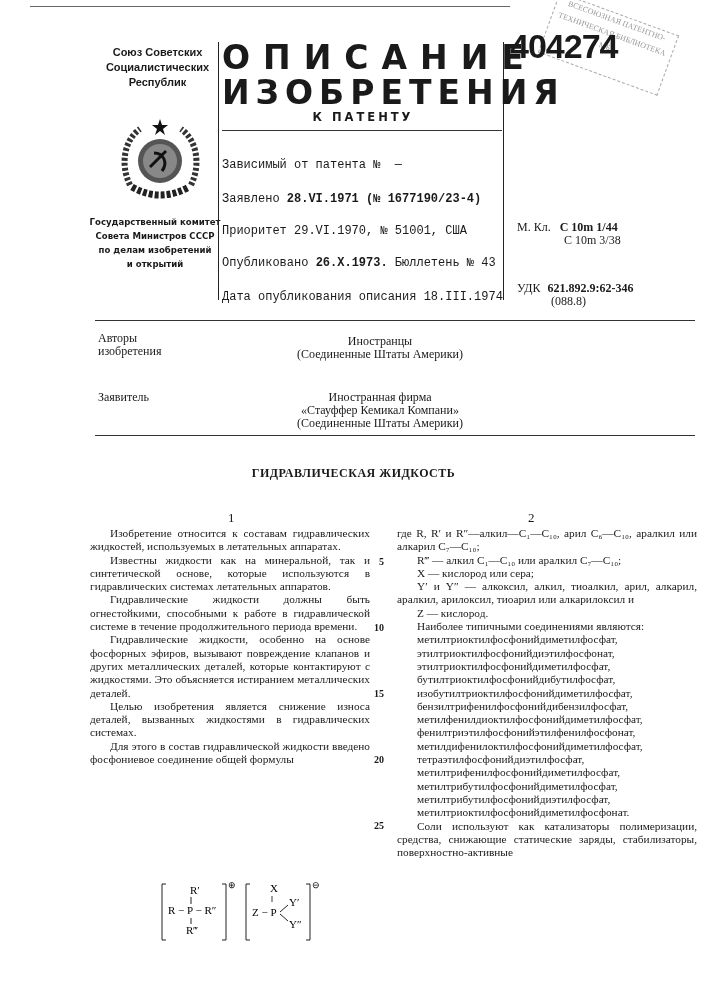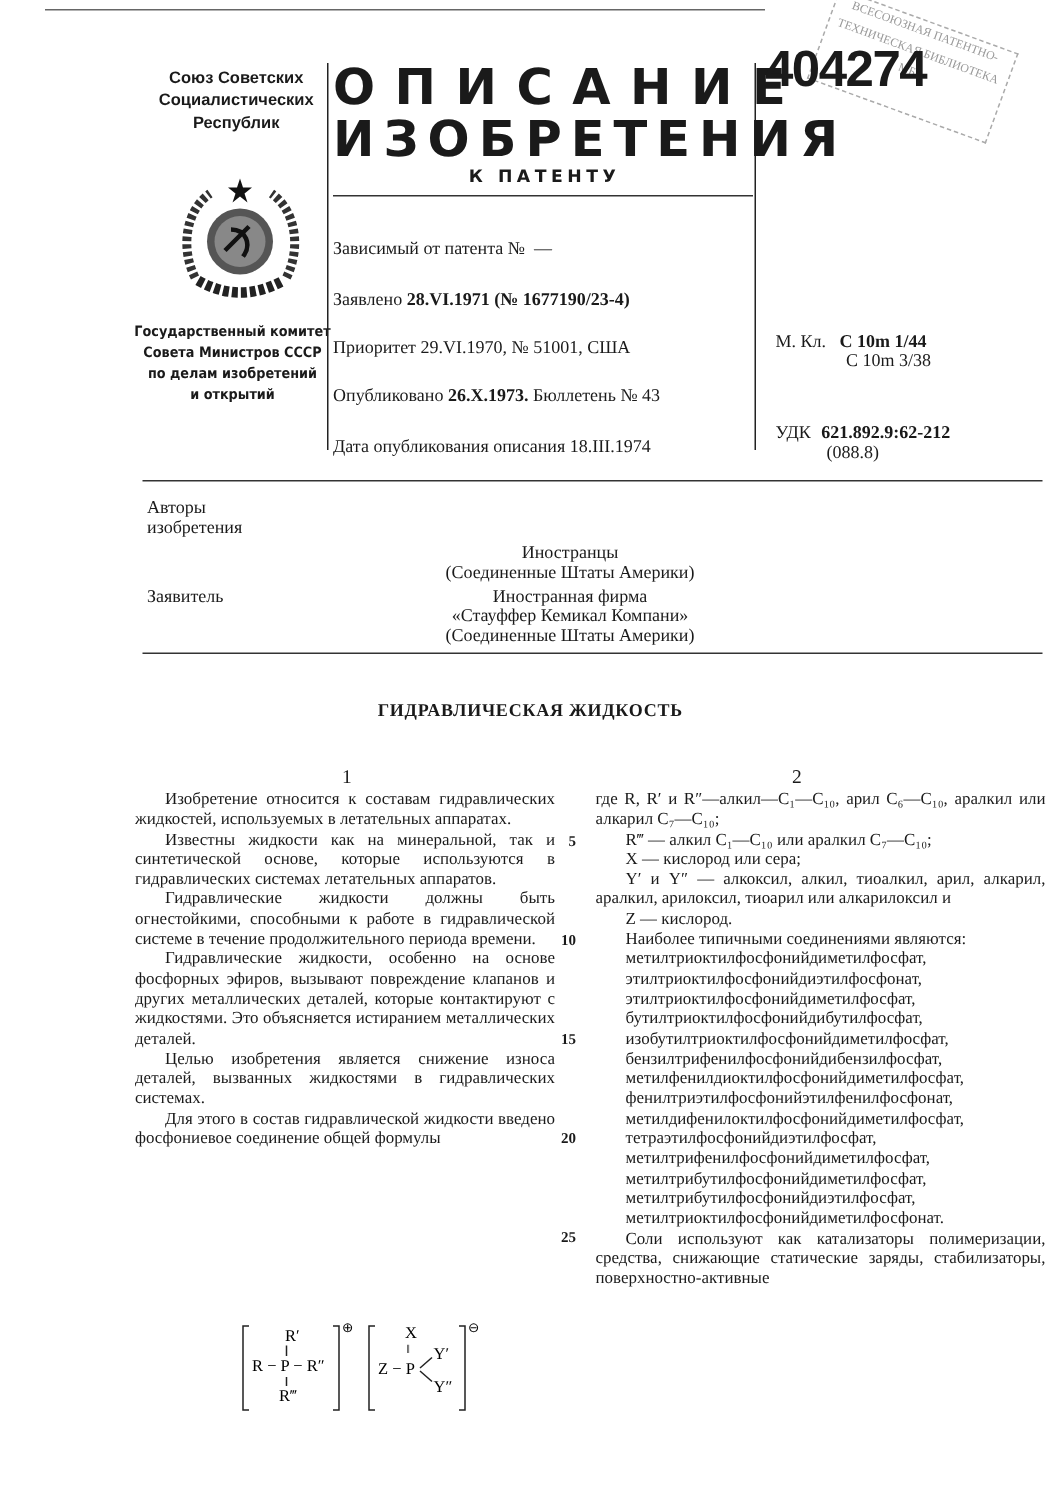--- a/index.html
+++ b/index.html
@@ -16,21 +16,21 @@
   .committee { left:85px; top:215px; width:140px; text-align:center; font-size:9.5px; font-weight:bold; line-height:14px; font-family:"DejaVu Sans Condensed","DejaVu Sans",sans-serif; }
 
   
   .title1, .title2 { left:222px; width:282px; font-family:"DejaVu Sans","Liberation Sans",sans-serif; font-weight:bold; font-size:33px; letter-spacing:6px; line-height:36px; }
   .title1 { top:40px; letter-spacing:13px; }
   .title2 { top:75px; }
   .subtitle { left:222px; top:110px; width:282px; text-align:center; font-family:"DejaVu Sans",sans-serif; font-weight:bold; font-size:11.5px; letter-spacing:3px; }
   .patent-no { left:510px; top:27px; font-family:"Liberation Sans",sans-serif; font-weight:bold; font-size:34px; letter-spacing:-1px; }
   .stamp { left:545px; top:12px; width:125px; height:62px; border:1px dashed #aaa; transform:rotate(20deg); color:#999; font-size:8px; text-align:center; line-height:14px; }
 
-  .meta { left:222px; font-size:12px; line-height:14px; }
+  .meta { left:222px; font-size:12px; line-height:14px;font-family:Liberation Mono, monospace; }
   .meta b { font-weight:bold; }
   .cls { left:517px; font-size:12px; line-height:13px;margin-top:28px; }
 
   .lbl { left:98px; font-size:12px; line-height:13px; }
   .center-block { left:190px; width:380px; text-align:center; font-size:12px; line-height:13px; }
 
   .heading { left:0; width:707px; top:466px; text-align:center; font-size:12px; font-weight:bold; letter-spacing:0.5px; }
 
   .colnum { font-size:13px; }
   .col { font-size:11.3px; line-height:13.3px; text-align:justify; }
@@ -98,31 +98,31 @@
 </div>
 <div class="abs meta" style="top:290px;">Дата опубликования описания 18.III.1974</div>
 
 <div class="abs cls" style="top:193px;">
   <span>М. Кл.</span>
   <b style="margin-left:6px;">C 10m 1/44</b>
 </div>
 <div class="abs cls" style="top:206px; left:564px;">C 10m 3/38</div>
 <div class="abs cls" style="top:254px;">
   <span>УДК</span>
-  <b style="margin-left:4px;">621.892.9:62-212</b>
+  <b style="margin-left:4px;">621.892.9:62-346</b>
 </div>
 <div class="abs cls" style="top:267px; left:551px; font-weight:normal;">(088.8)</div>
 
 <div class="rule" style="left:95px; top:320px; width:600px;"></div>
 
 <div class="abs lbl" style="top:332px;">
   <div>Авторы</div>
   <div>изобретения</div>
 </div>
-<div class="abs center-block" style="top:362px;">
+<div class="abs center-block" style="top:335px;">
   <div>Иностранцы</div>
   <div>(Соединенные Штаты Америки)</div>
 </div>
 <div class="abs lbl" style="top:391px;">Заявитель</div>
 <div class="abs center-block" style="top:391px;">
   <div>Иностранная фирма</div>
   <div style="font-weight:normal;">«Стауффер Кемикал Компани»</div>
   <div>(Соединенные Штаты Америки)</div>
 </div>
 <div class="rule" style="left:95px; top:435px; width:600px;"></div>

